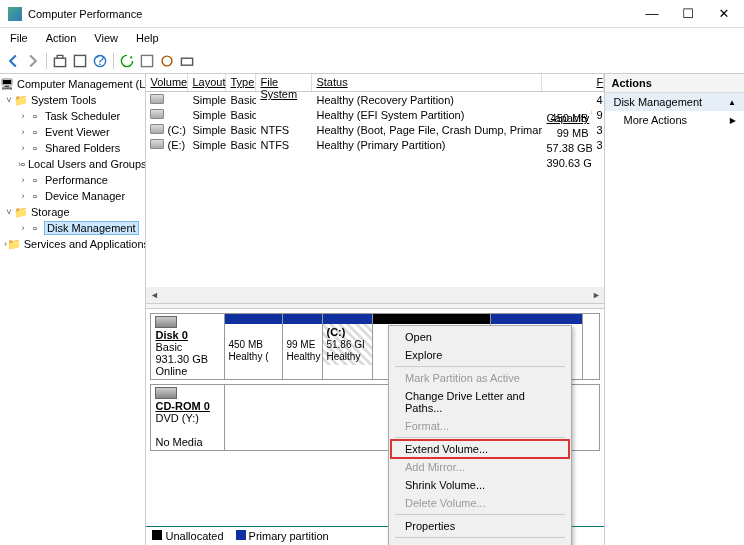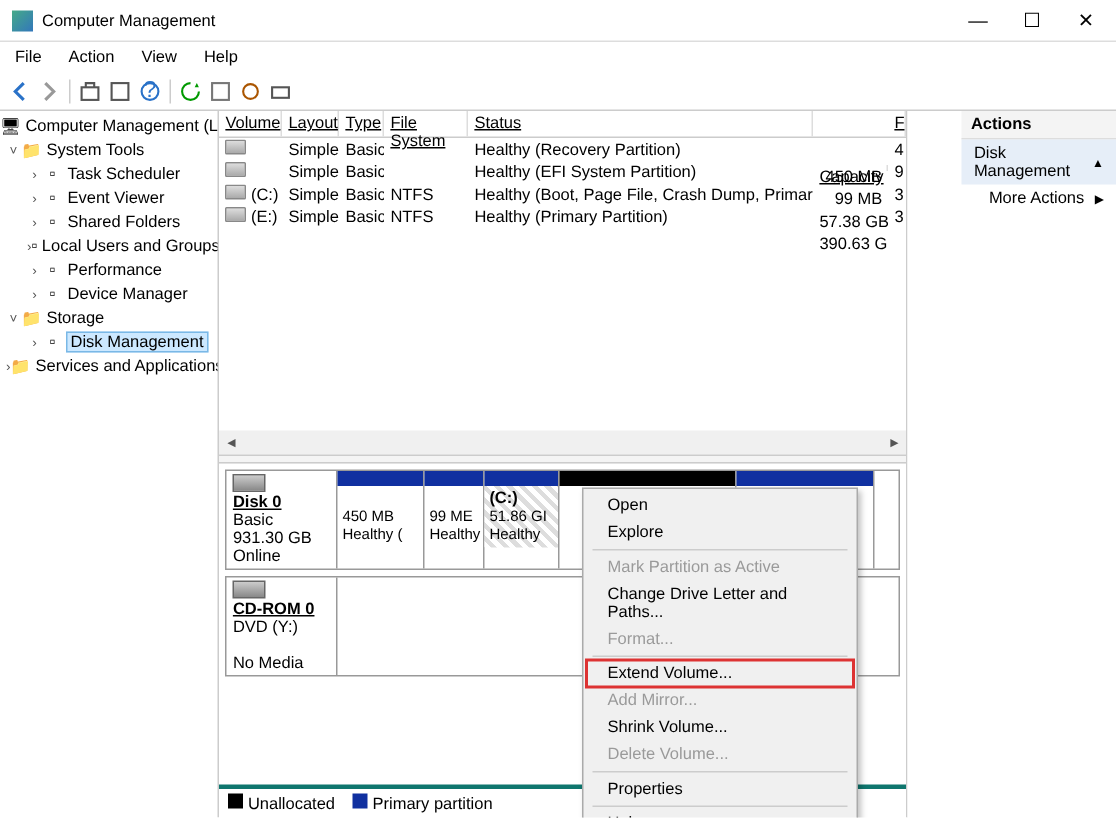--- a/index.html
+++ b/index.html
@@ -44,39 +44,39 @@
     .diskrow { display: flex; border: 1px solid #999; margin: 4px; }
     .diskinfo { width: 74px; border-right: 1px solid #999; padding: 2px 4px; }
     .diskinfo .dicon { width: 22px; height: 12px; background: linear-gradient(#ccc,#888); border: 1px solid #666; margin-bottom: 1px; }
     .diskinfo b { font-size: 11px; text-decoration: underline; }
     .diskparts { flex: 1; display: flex; }
     .part { border-right: 1px solid #999; position: relative; display: flex; flex-direction: column; }
     .part .stripe { height: 10px; background: #1030a0; }
     .part .stripe.black { background: #000; }
     .part .pbody { padding: 2px 3px; font-size: 10px; line-height: 12px; }
     .part.hatched .pbody { background: repeating-linear-gradient(45deg,#fff,#fff 3px,#ddd 3px,#ddd 6px); }
-    .legend { border-top: 3px solid #0f766e; padding: 3px 6px; display: flex; gap: 12px; align-items: center; font-size: 10px; }
+    .legend { border-top: 1px solid #0f766e; padding: 3px 6px; display: flex; gap: 12px; align-items: center; font-size: 10px; }
     .legend .sw { width: 10px; height: 10px; display: inline-block; margin-right: 3px; }
-    .actions { width: 140px; background: #fff; padding-left: 36px; }
+    .actions { width: 140px; background: #fff; }
     .actions .ahead { background: #f4f4f4; padding: 3px 6px; font-weight: bold; border-bottom: 1px solid #ddd; }
     .actions .arow { display: flex; align-items: center; padding: 3px 8px; }
     .actions .arow.band { background: #e6eef8; justify-content: space-between; }
     .actions .arow .tri { font-size: 8px; }
     .ctxmenu { position: absolute; left: 388px; top: 325px; width: 184px; background: #f0f0f0; border: 1px solid #aaa; box-shadow: 2px 2px 4px rgba(0,0,0,.25); padding: 2px; z-index: 50; }
     .ctxmenu .mi { padding: 3px 14px; font-size: 11px; }
     .ctxmenu .mi.dis { color: #9a9a9a; }
     .ctxmenu hr { border: none; border-top: 1px solid #ccc; margin: 2px 4px; }
     .ctxmenu .mi.hi { outline: 2px solid #d33; outline-offset: -1px; }
   </style>
 </head>
 <body>
 
 <div class="titlebar">
   <span class="appicon"></span>
-  <span class="title">Computer Management</span>
+  <span class="title">Computer Performance</span>
   <div class="winbtns">
     <div class="winbtn">—</div>
     <div class="winbtn">☐</div>
     <div class="winbtn">✕</div>
   </div>
 </div>
 
 <div class="menubar">
   <span>File</span>
   <span>Action</span>

